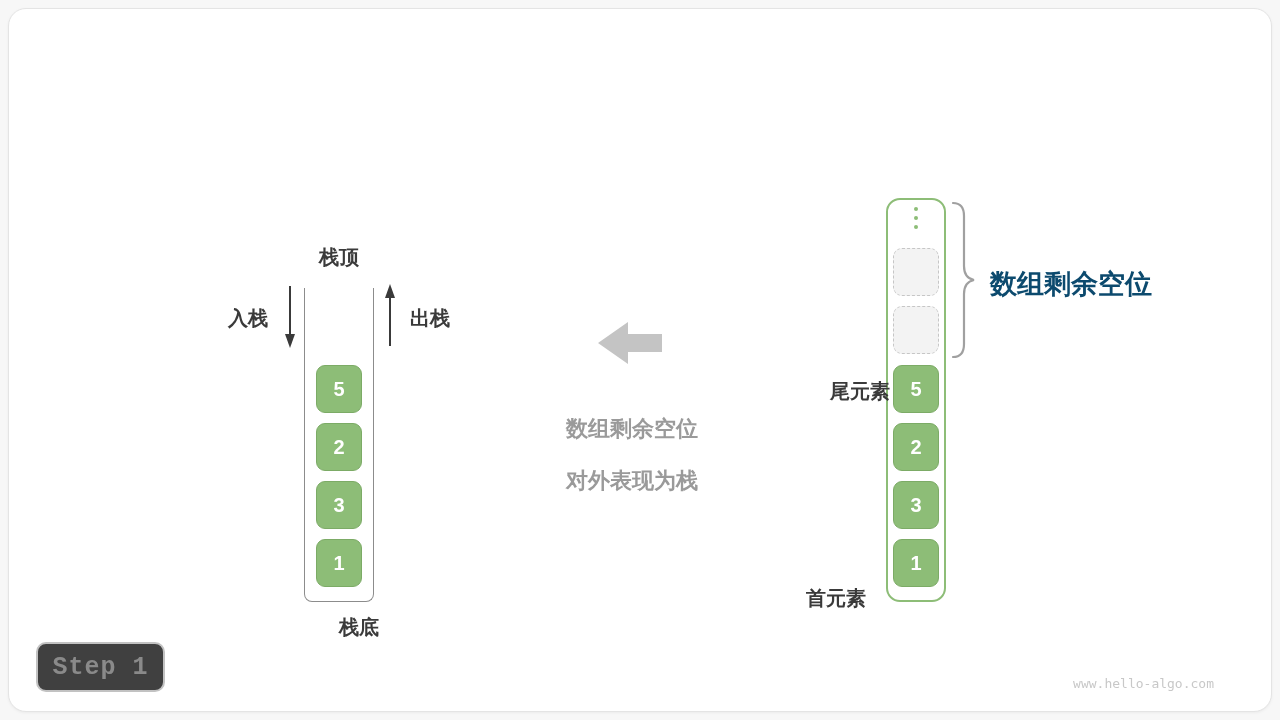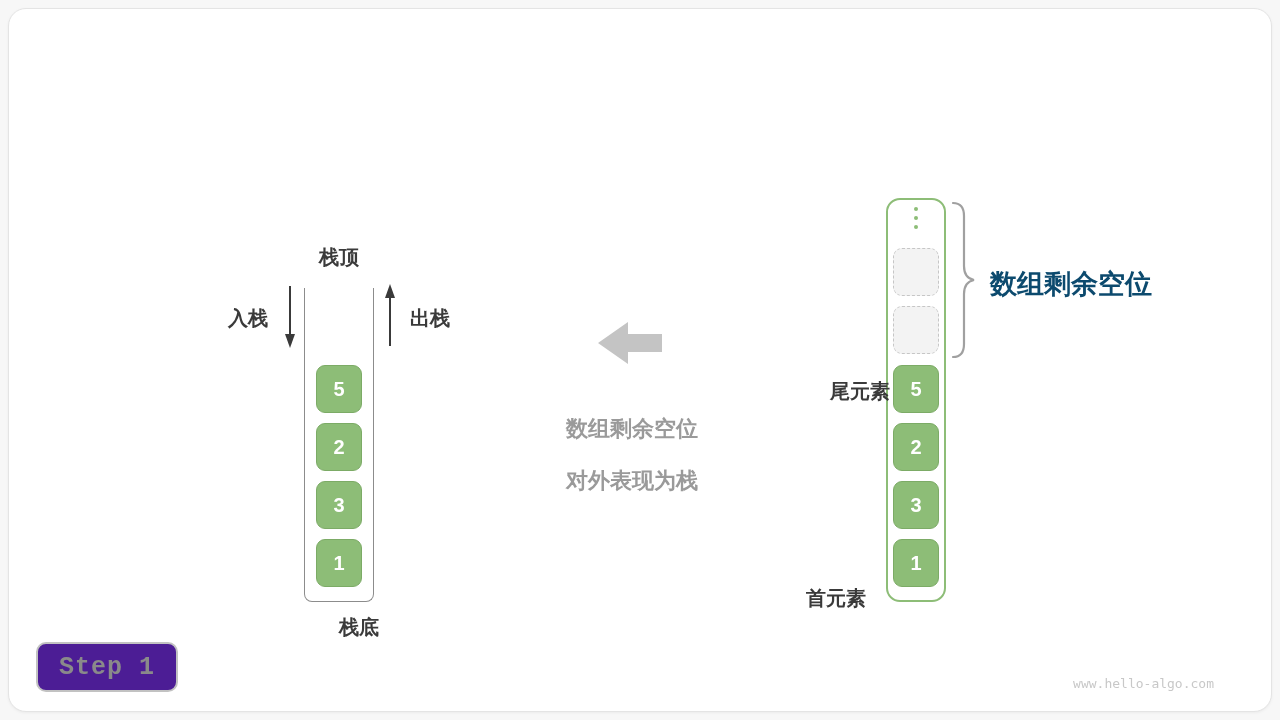--- a/index.html
+++ b/index.html
@@ -43,22 +43,22 @@
     border:2px solid var(--green);
     border-radius:14px;background:#fff;
   }
   .dot{width:4px;height:4px;border-radius:50%;background:var(--green);margin:0 auto 5px auto;}
   .caption{
     font-size:22px;font-weight:bold;color:var(--gray-text);
     text-align:center;white-space:nowrap;width:300px;
   }
   .gray-label{font-weight:bold;color:#0c4a6e;font-size:27px;white-space:nowrap;}
   .badge{
-    left:36px;top:642px;width:142px;height:50px;
-    border:2px solid #c2c2c2;border-radius:10px;background:#4c1d95;
+    left:36px;top:642px;width:129px;height:50px;
+    border:2px solid #c2c2c2;border-radius:10px;background:#404040;
     display:flex;align-items:center;justify-content:center;
     font-family:"Liberation Mono","DejaVu Sans Mono",monospace;
     font-weight:bold;font-size:25px;color:#8a8a8a;letter-spacing:1px;
   }
   .watermark{
     right:66px;top:676px;
     font-family:"DejaVu Sans Mono","Liberation Mono",monospace;
     font-size:13px;color:#c8c8c8;
   }
 </style>

